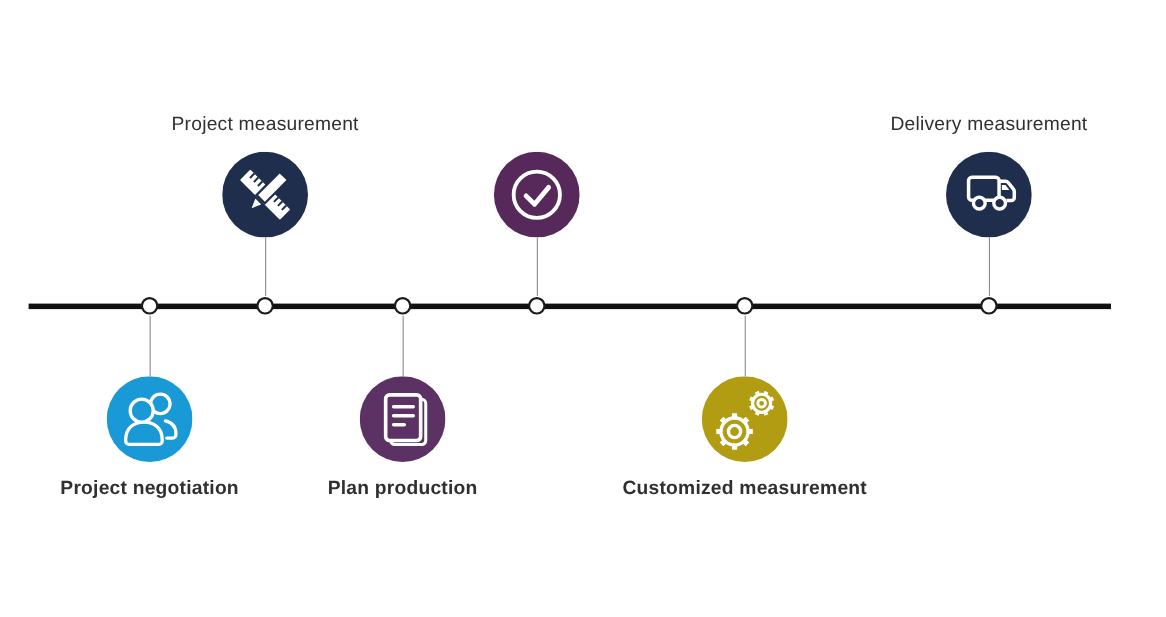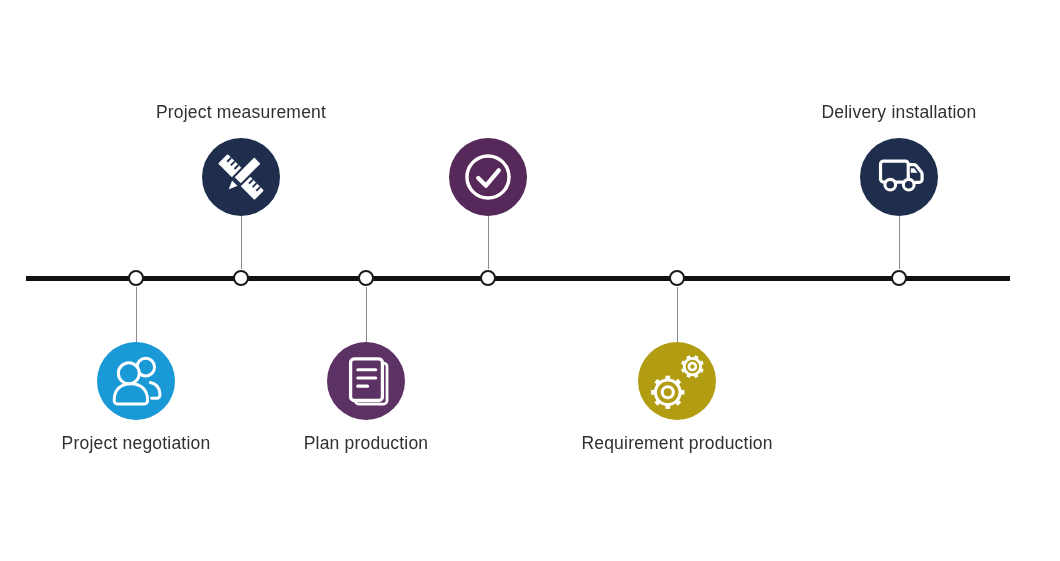--- a/index.html
+++ b/index.html
@@ -29,21 +29,21 @@
     position:absolute;left:119.5px;width:1px;
     background:var(--connector,#8c8c8c);
   }
   .item.above{top:100px;height:180px;}
   .item.above .label{top:2px;}
   .item.above .badge{top:38px;}
   .item.above .connector{top:116px;height:53px;}
   .item.below{top:287px;height:190px;}
   .item.below .connector{top:0;height:55px;}
   .item.below .badge{top:55px;}
-  .item.below .label{top:146px;}
+  .item.below .label{top:146px;font-weight:bold;}
 </style>
 </head>
 <body>
 
 <div class="stage">
 
   <div class="timeline-line"></div>
 
   <div class="dot" style="left:127.5px"></div>
   <div class="dot" style="left:232.5px"></div>
@@ -132,25 +132,25 @@
           <path d="M53 16.8V12.8" transform="rotate(157.5 53 24)"></path>
           <path d="M53 16.8V12.8" transform="rotate(202.5 53 24)"></path>
           <path d="M53 16.8V12.8" transform="rotate(247.5 53 24)"></path>
           <path d="M53 16.8V12.8" transform="rotate(292.5 53 24)"></path>
           <path d="M53 16.8V12.8" transform="rotate(337.5 53 24)"></path>
         </g>
         <circle cx="53" cy="24" r="8" stroke-width="2.8" fill="#B19C12"></circle>
         <circle cx="53" cy="24" r="3.4" stroke-width="2.6"></circle>
       </g>
     </svg>
-    <div class="label">Requirement production</div>
+    <div class="label">Customized measurement</div>
   </div>
 
   <div class="item above" style="left:779px">
-    <div class="label">Delivery installation</div>
+    <div class="label">Delivery measurement</div>
     <svg class="badge" viewBox="0 0 76 76">
       <circle cx="38" cy="38" r="38" fill="#1F2E4C"></circle>
       <g fill="none" stroke="#fff" stroke-width="3.1" stroke-linejoin="round">
         <rect x="20" y="22.5" width="27" height="20.5" rx="3"></rect>
         <path d="M47 26h5.6c1 0 1.9 0.45 2.5 1.2l4.6 5.9c0.5 0.65 0.8 1.45 0.8 2.3v5c0 1.55-1.25 2.8-2.8 2.8h-4.2"></path>
       </g>
       <path d="M49.5 29.5h3.2l3.4 4.4h-6.6z" fill="#fff"></path>
       <circle cx="29.5" cy="45.5" r="5.2" stroke="#fff" stroke-width="3" fill="#1F2E4C"></circle>
       <circle cx="47.5" cy="45.5" r="5.2" stroke="#fff" stroke-width="3" fill="#1F2E4C"></circle>
     </svg>

